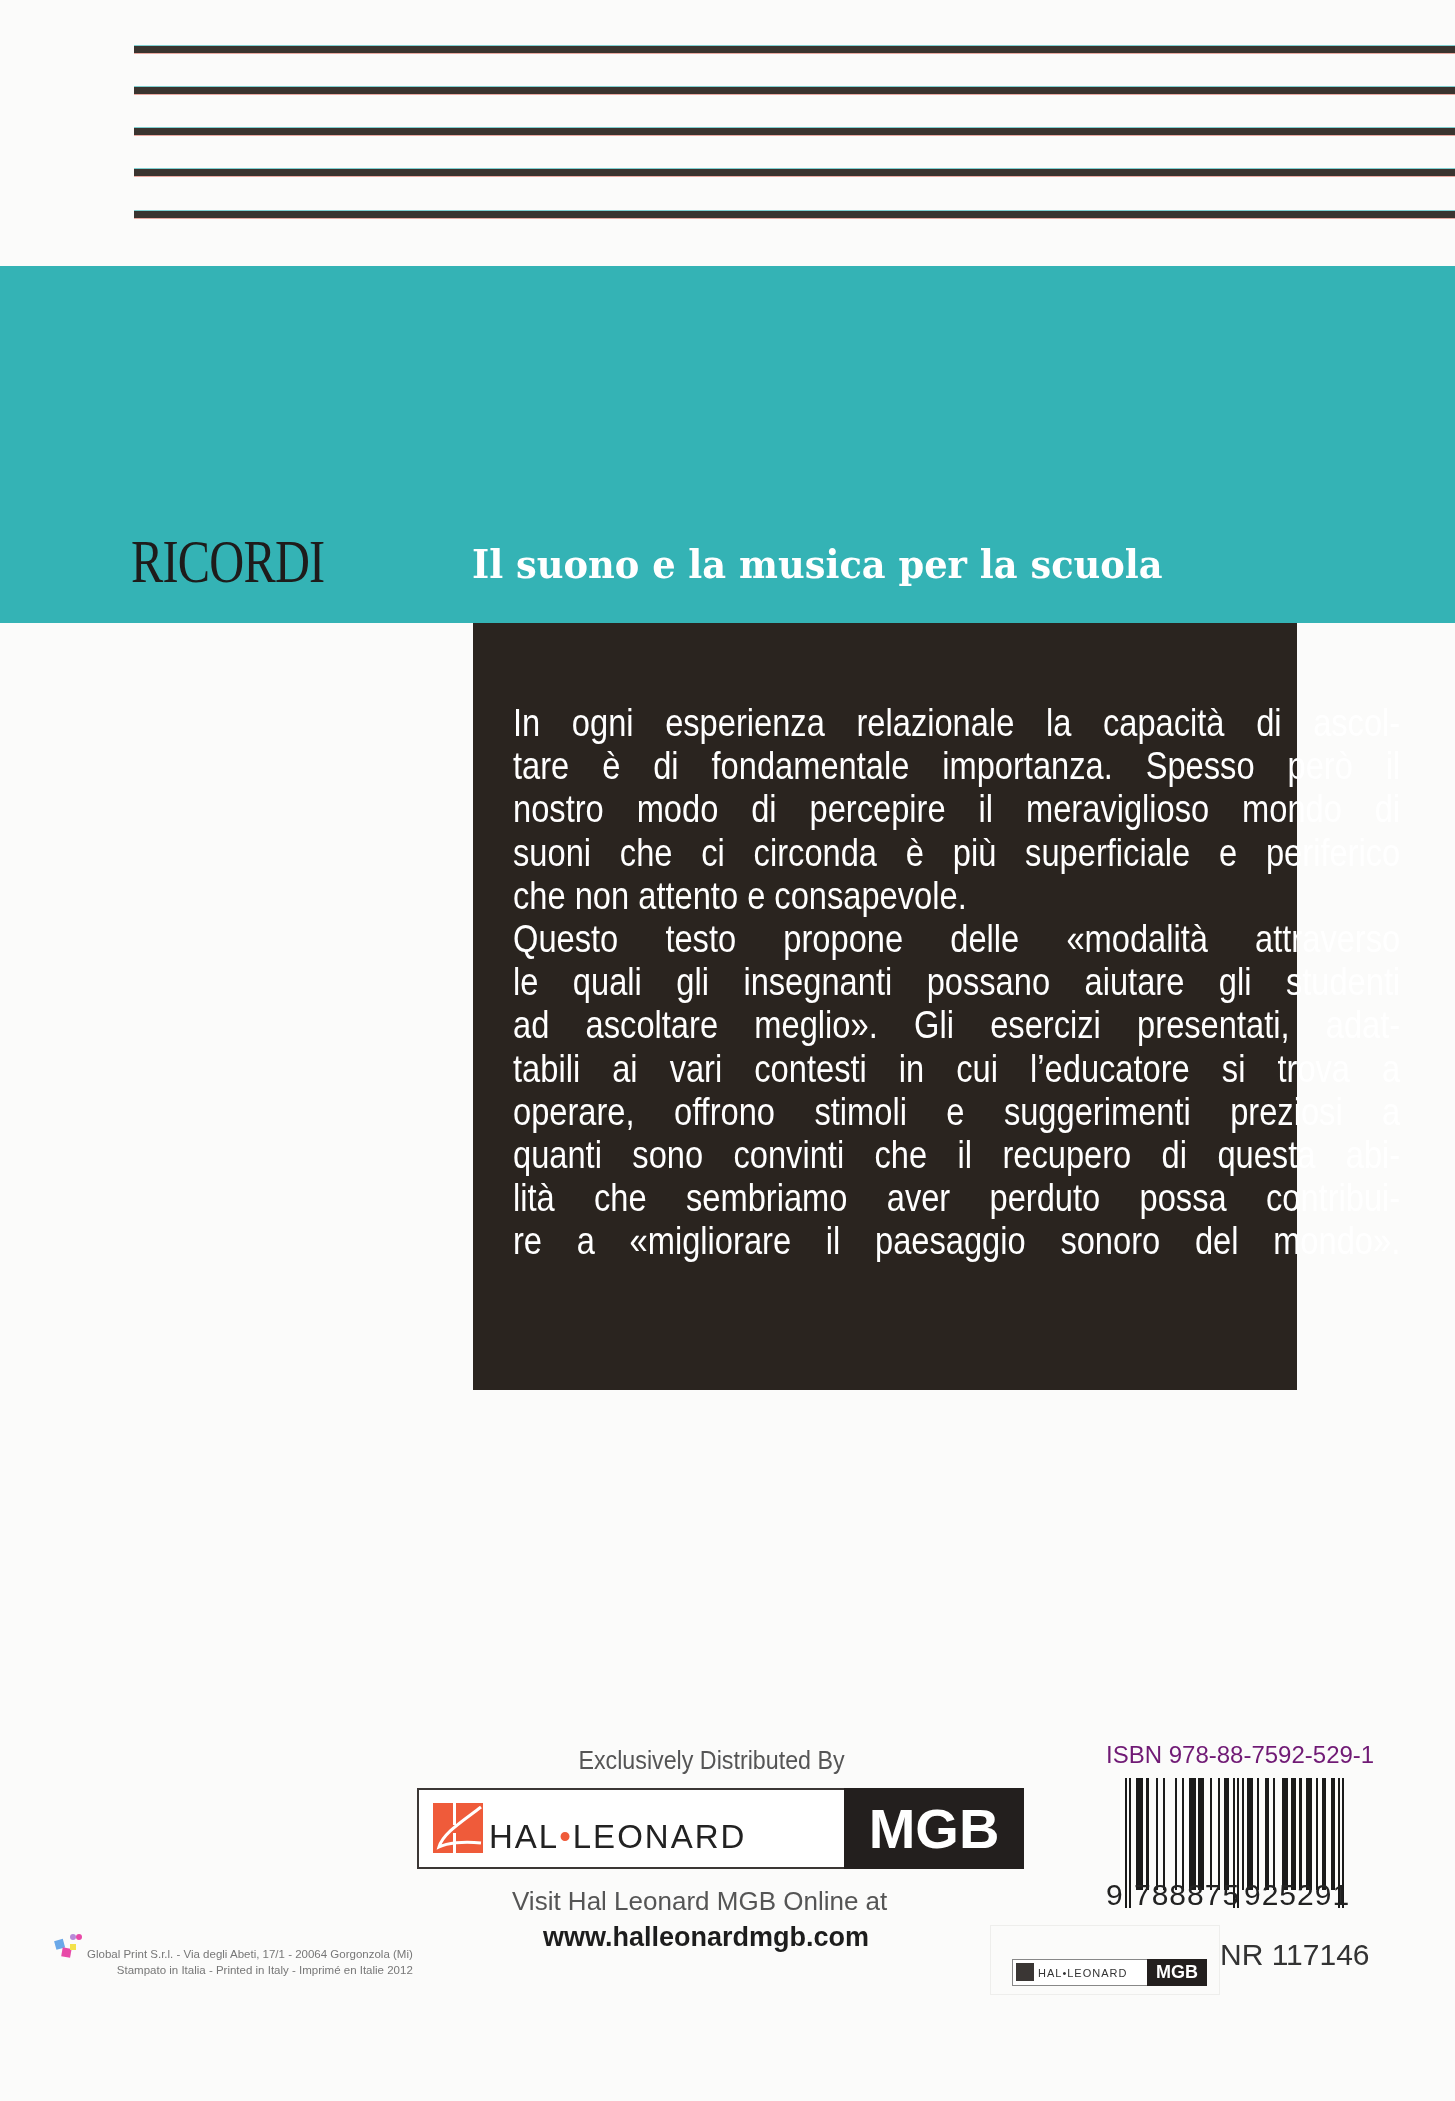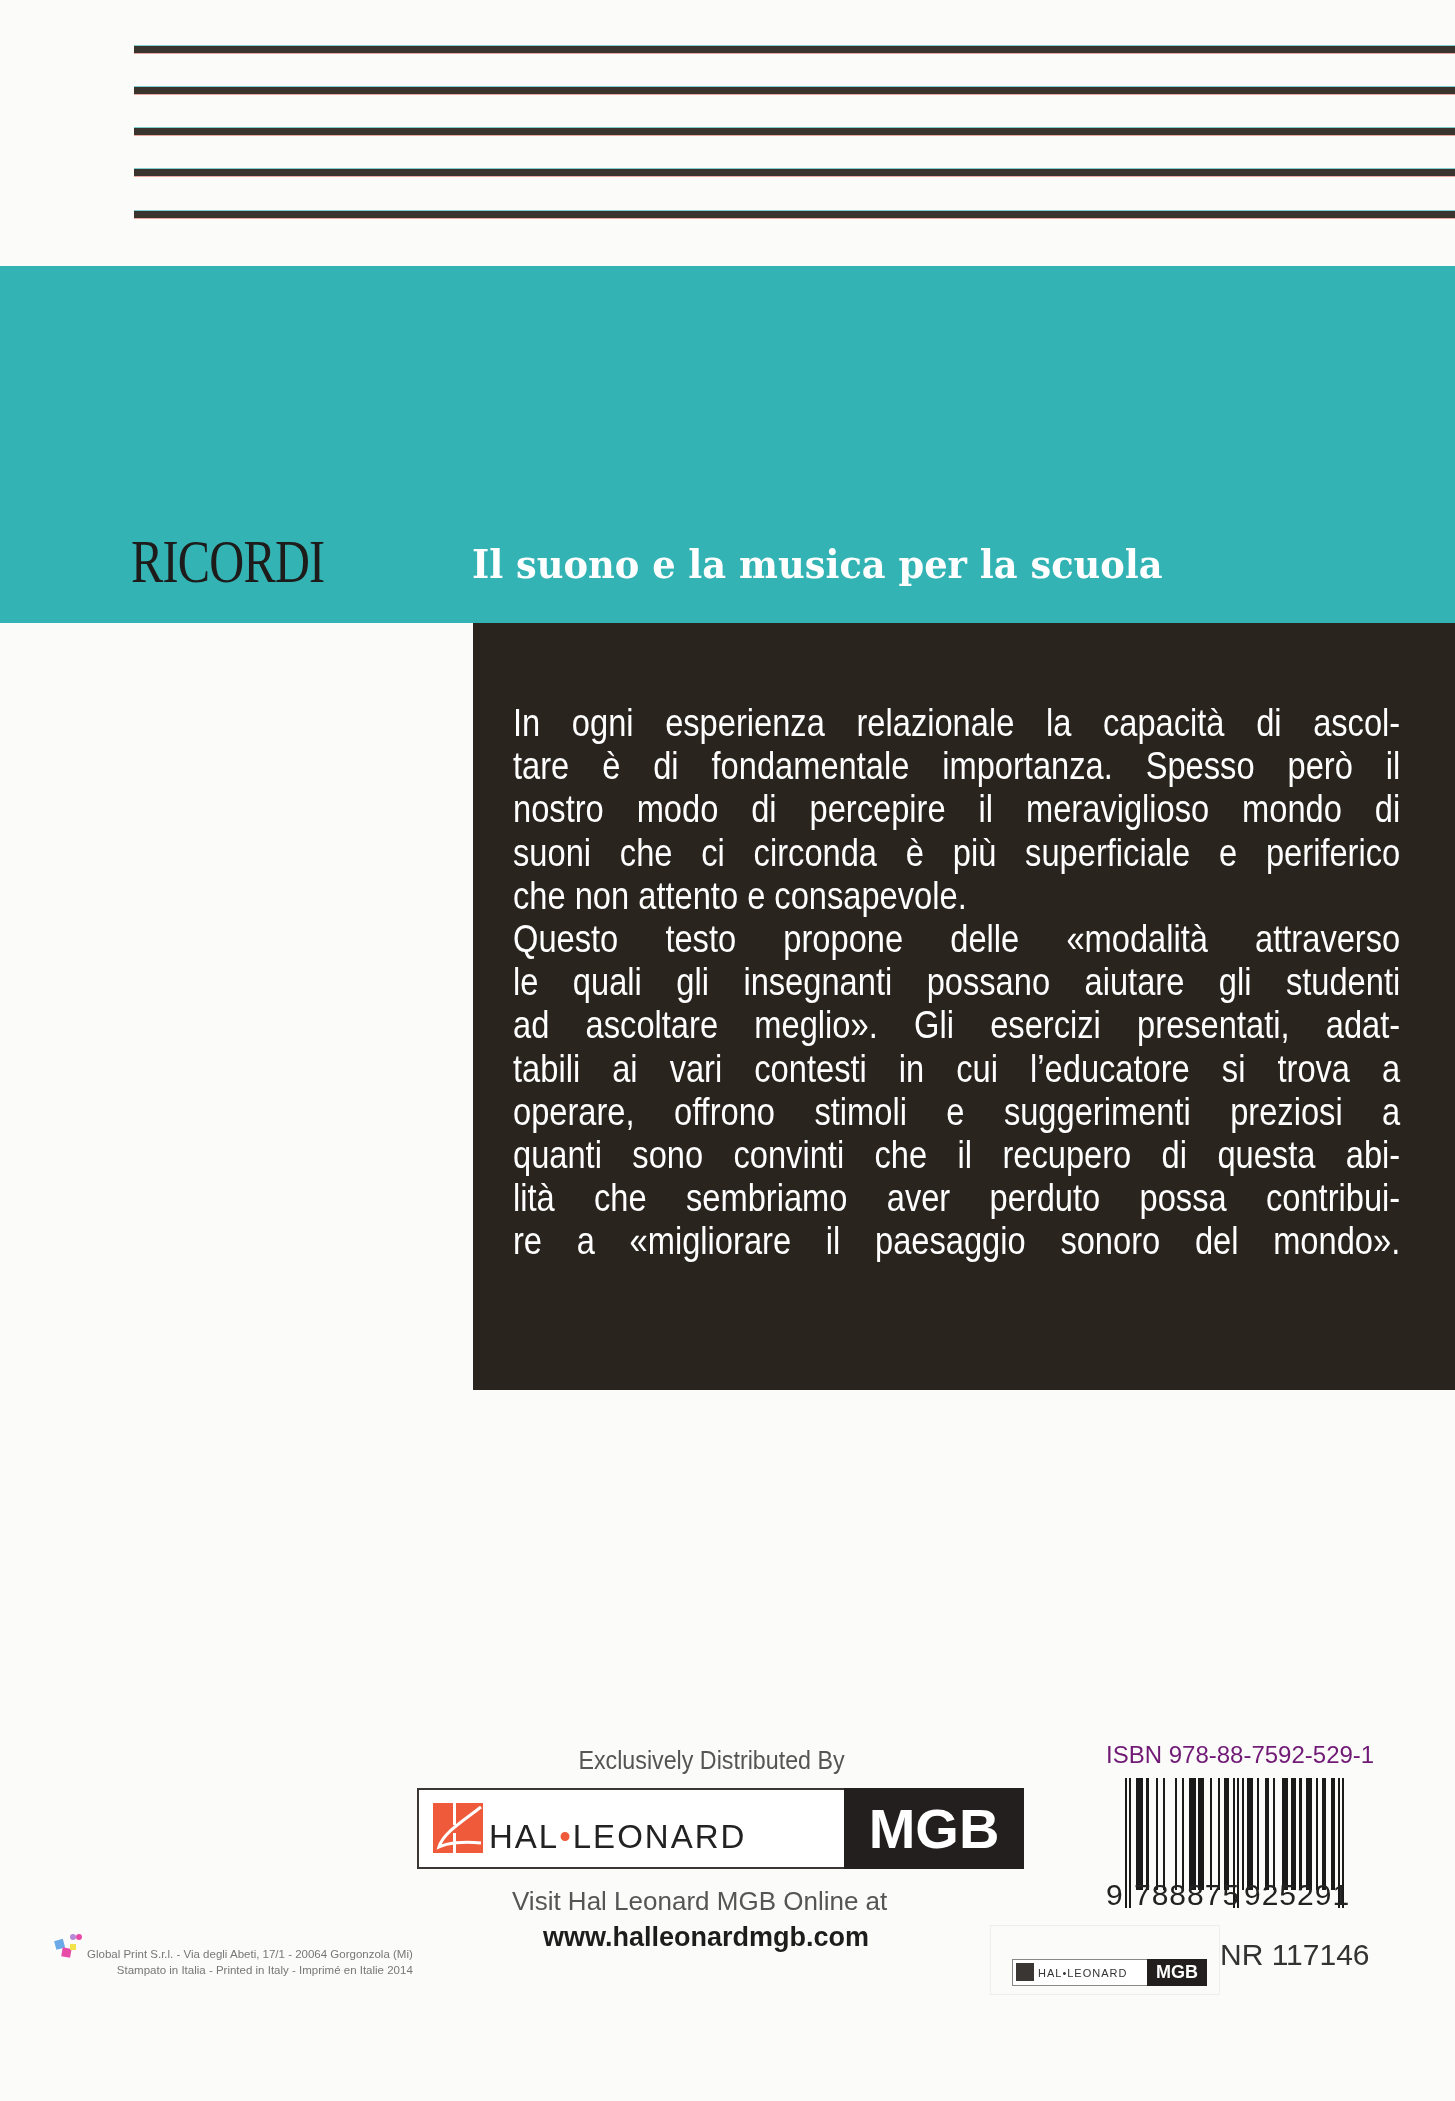--- a/index.html
+++ b/index.html
@@ -26,21 +26,21 @@
     line-height: 62px;
   }
   .series-title {
     position: absolute; left: 472px; top: 540px;
     font-family: "DejaVu Serif", serif; font-weight: bold;
     font-size: 40px; color: #ffffff; line-height: 48px;
     transform: scaleX(0.92); transform-origin: left top;
     white-space: nowrap;
   }
   .blurb-box {
-    position: absolute; left: 473px; top: 623px; width: 982px; height: 767px;
+    position: absolute; left: 473px; top: 623px; width: 824px; height: 767px;
     background: #2a241f;
   }
   .blurb {
     position: absolute; left: 40px; top: 78px; width: 1060px;
     transform: scaleX(0.837); transform-origin: left top;
     color: #ffffff; font-size: 39px; line-height: 43.2px;
   }
   .blurb .line { white-space: nowrap; display: block; }
   .blurb .just { text-align: justify; text-align-last: justify; }
 
@@ -176,21 +176,21 @@
 <div class="printer">
   <svg class="printer-icon" width="34" height="26" viewBox="0 0 34 26">
     <rect x="2" y="6" width="9" height="9" fill="#6aa8e8" transform="rotate(-15 6 10)"></rect>
     <rect x="9" y="14" width="9" height="9" fill="#e84aa8" transform="rotate(10 13 18)"></rect>
     <rect x="17" y="10" width="6" height="6" fill="#f3e24a"></rect>
     <circle cx="20" cy="3" r="3" fill="#b78ad8"></circle>
     <circle cx="26" cy="3" r="3" fill="#e84aa8"></circle>
   </svg>
   <div class="printer-text">
     <div>Global Print S.r.l. - Via degli Abeti, 17/1 - 20064 Gorgonzola (Mi)</div>
-    <div>Stampato in Italia - Printed in Italy - Imprimé en Italie 2014</div>
+    <div>Stampato in Italia - Printed in Italy - Imprimé en Italie 2012</div>
   </div>
 </div>
 
 <div class="isbn">ISBN 978-88-7592-529-1</div>
 <div class="barcode">
   <svg width="300" height="130" viewBox="0 0 300 130">
     <g fill="#1a1a1a">
       <rect x="25" y="0" width="2" height="130"></rect>
       <rect x="29" y="0" width="2" height="130"></rect>
       <rect x="36" y="0" width="7" height="112"></rect>

